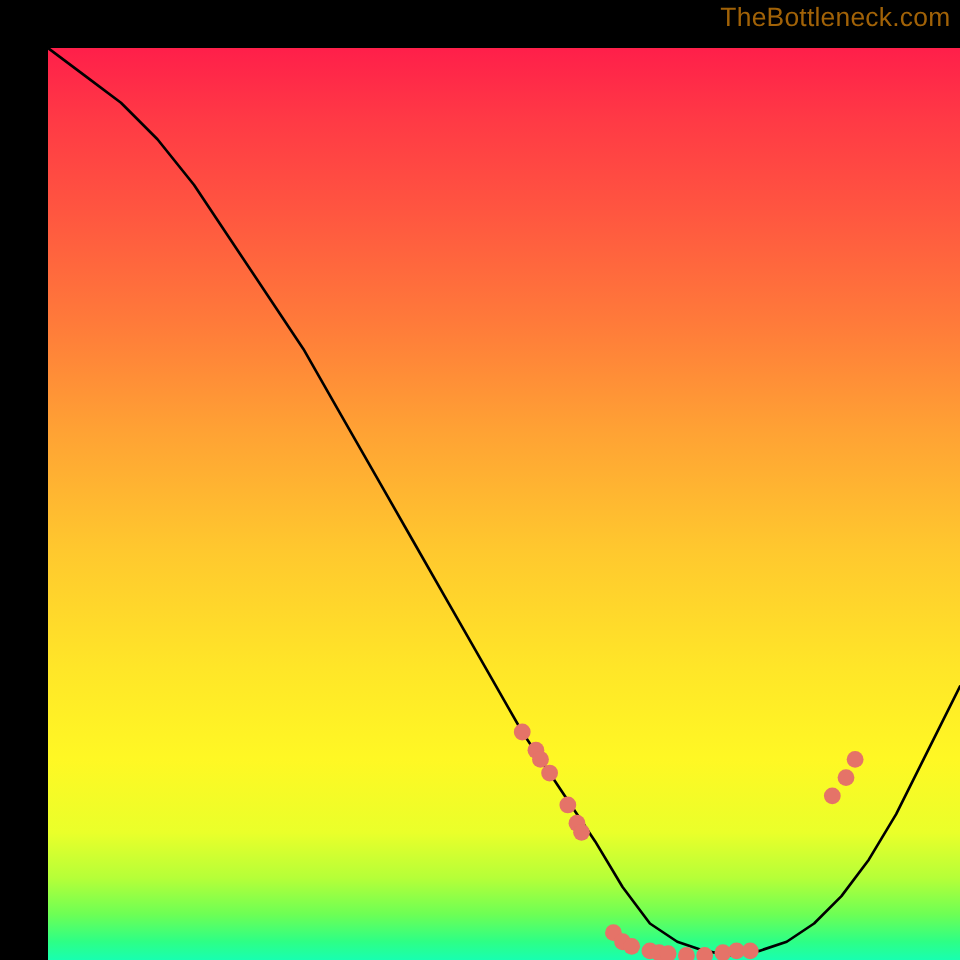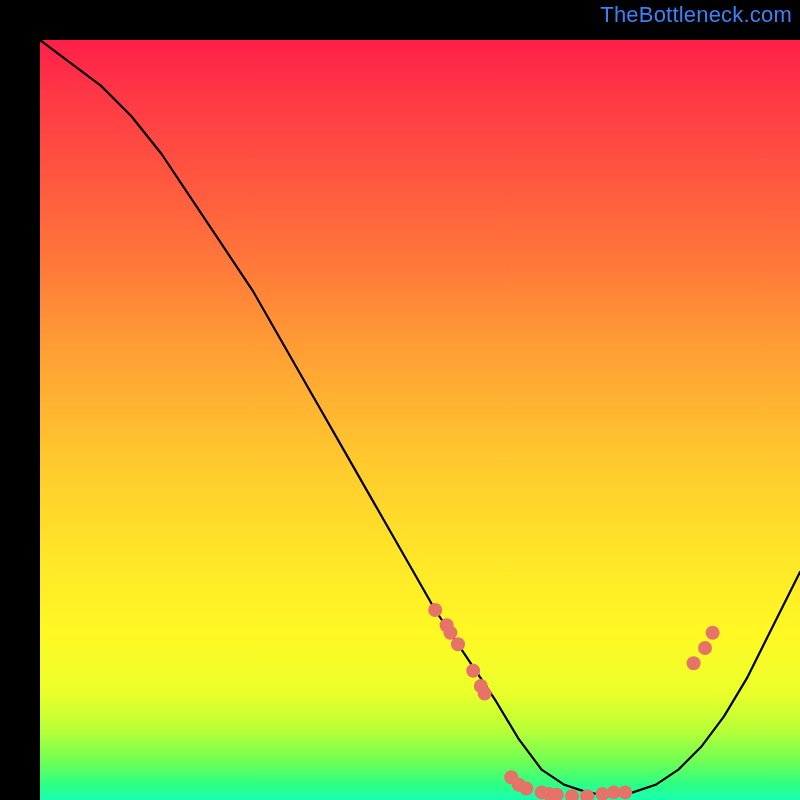--- a/index.html
+++ b/index.html
@@ -61,21 +61,21 @@
     fill: none;
     stroke: #000;
     stroke-width: 2.2;
     stroke-linejoin: round;
     stroke-linecap: round;
   }
   .watermark {
     position: absolute;
     top: 2px;
     right: 8px;
-    color: #3b82f6;
+    color: #a16207;
     font-size: 22px;
     font-weight: 400;
     letter-spacing: 0.2px;
     user-select: none;
   }
 </style>
 </head>
 <body>
 
 <div class="frame">

